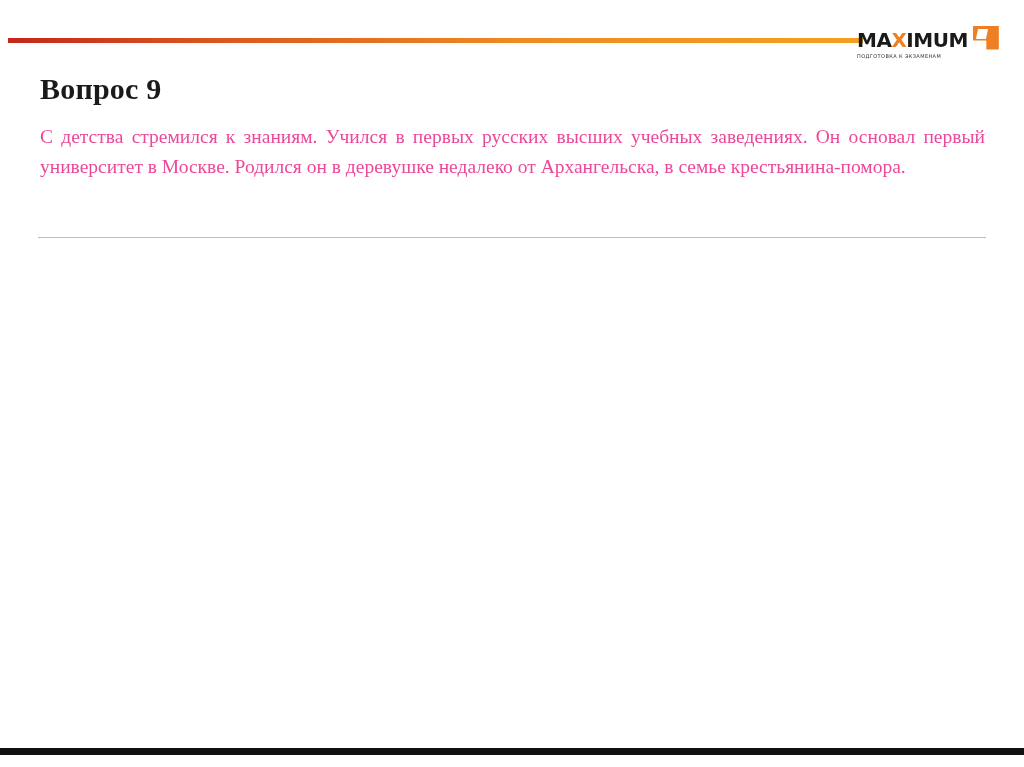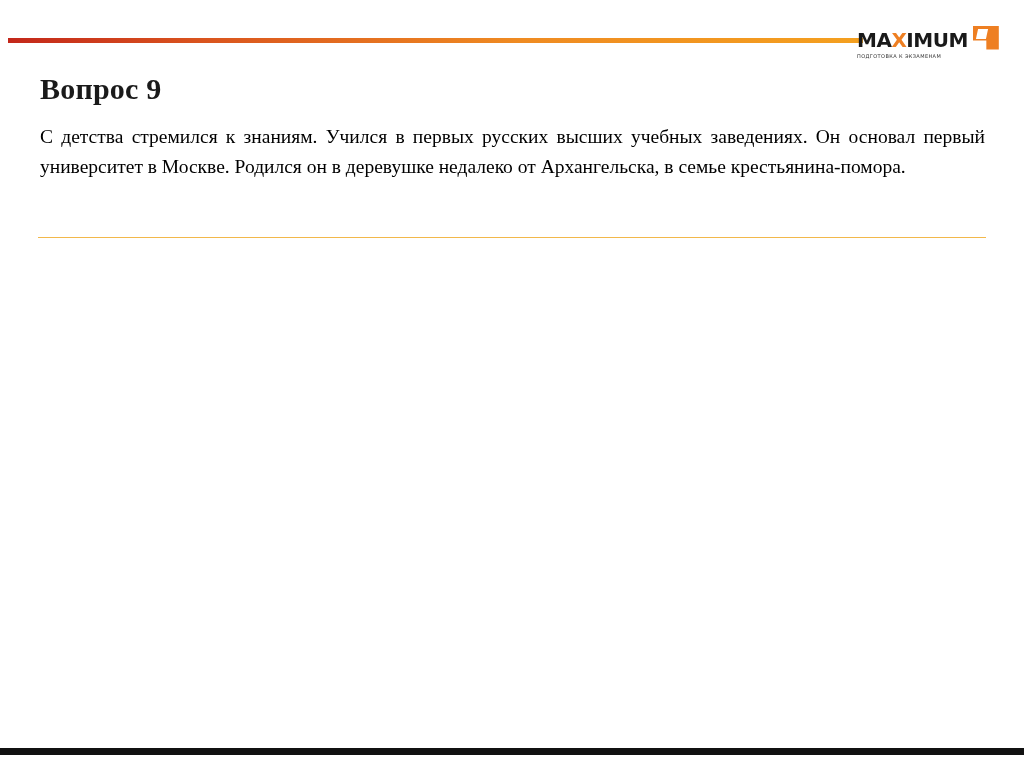--- a/index.html
+++ b/index.html
@@ -100,21 +100,21 @@
 
   
   .body-text {
     position: absolute;
     left: 40px;
     top: 122px;
     width: 945px;
     font-family: "Liberation Serif", serif;
     font-size: 19.5px;
     line-height: 1.56;
-    color: #000000;
+    color: #ec4899;
     text-align: justify;
     text-justify: inter-word;
   }
 
   
   .divider {
     position: absolute;
     left: 38px;
     top: 237px;
     width: 948px;

